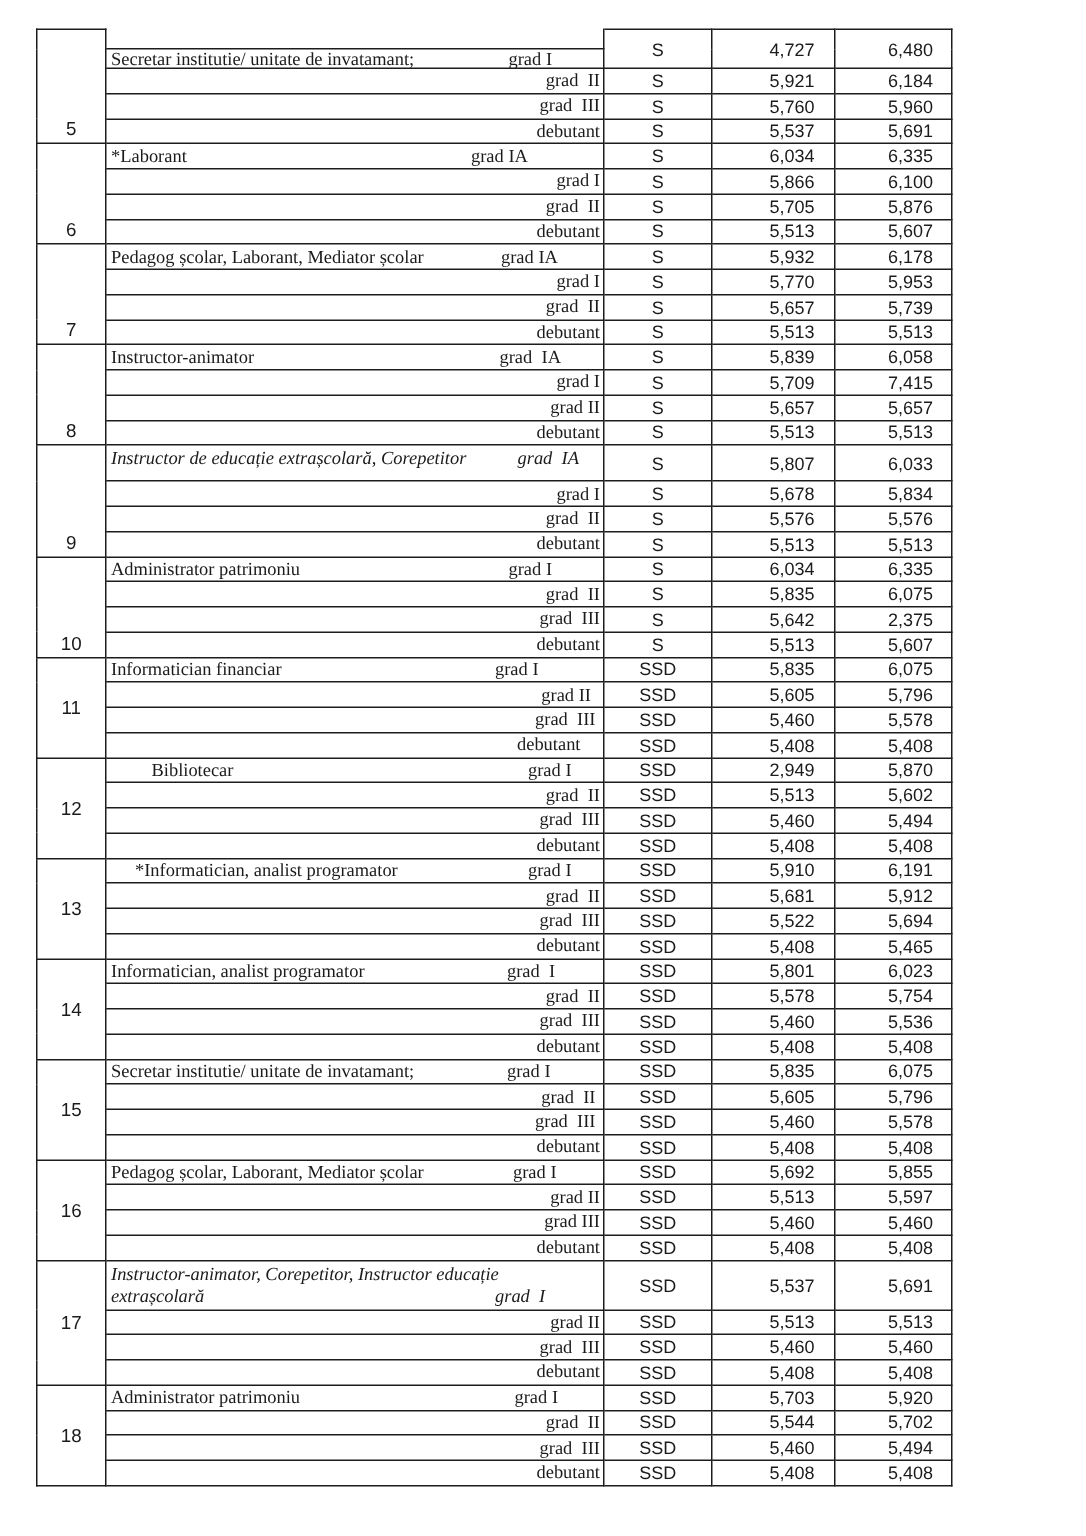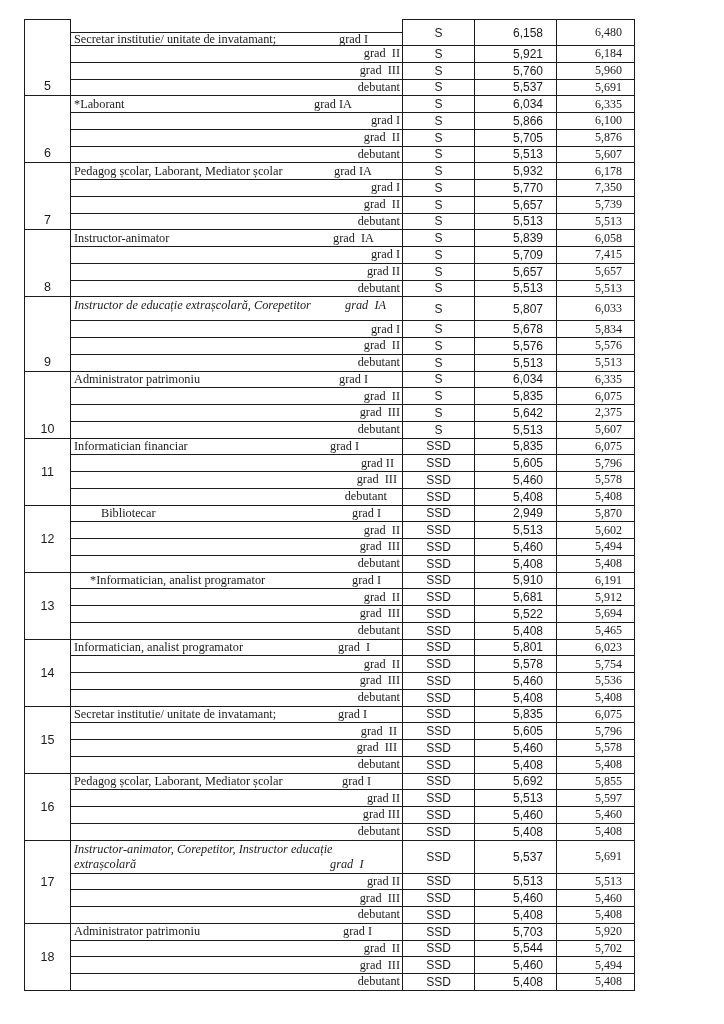--- a/index.html
+++ b/index.html
@@ -8,21 +8,21 @@
   td{border:1px solid #1c1c1c;padding:0;overflow:visible;color:#1b1b1b;vertical-align:middle;}
   td.sliver{border-top:none;}
   td.num{font:12.5px "Liberation Sans",sans-serif;text-align:center;}
   td.num.vbottom{vertical-align:bottom;padding-bottom:2px;line-height:13px;}
   td.desc{font:12.3px "Liberation Serif",serif;}
   td.desc.tall{vertical-align:top;padding-top:1px;font-style:italic;}
   td.gradr{text-align:right;padding-right:2px;white-space:pre;font:12.3px "Liberation Serif",serif;margin-left:20px;}
   td.lvl{font:12px "Liberation Sans",sans-serif;text-align:center;}
   td.v{font:12px "Liberation Sans",sans-serif;text-align:right;}
   td.v.v1{padding-right:13px;}
-  td.v.v2{padding-right:12px;font-family:Liberation Serif, serif;}
+  td.v.v2{padding-right:12px;}
   .dline{position:relative;white-space:pre;line-height:15px;padding-left:3px;}
   .thin .dline{line-height:12px;}
   .fgrad{position:absolute;top:0;white-space:pre;}
 </style>
 </head>
 <body>
 
 <div class="canvas">
   <table class="tbl">
     <colgroup>
@@ -30,21 +30,21 @@
       <col style="width:332px">
       <col style="width:72px">
       <col style="width:82px">
       <col style="width:78px">
     </colgroup>
     <tbody id="tbody">
         <tr style="height: 13px;">
           <td class="num vbottom" rowspan="5">5</td>
           <td class="desc sliver"></td>
           <td class="lvl" rowspan="2">S</td>
-          <td class="v v1" rowspan="2">6,158</td>
+          <td class="v v1" rowspan="2">4,727</td>
           <td class="v v2" rowspan="2">6,480</td>
         </tr>
         <tr class="thin" style="height: 12px;">
           <td class="desc">
             <div class="dline"><span>Secretar institutie/ unitate de invatamant;</span><span class="fgrad" style="left: 268px;">grad I</span></div>
           </td>
         </tr>
         <tr style="height: 16.75px;">
           <td class="desc gradr">grad  II</td>
           <td class="lvl">S</td>
@@ -96,21 +96,21 @@
             <div class="dline"><span>Pedagog școlar, Laborant, Mediator școlar</span><span class="fgrad" style="left: 263px;">grad IA</span></div>
           </td>
           <td class="lvl">S</td>
           <td class="v v1">5,932</td>
           <td class="v v2">6,178</td>
         </tr>
         <tr style="height: 16.75px;">
           <td class="desc gradr">grad I</td>
           <td class="lvl">S</td>
           <td class="v v1">5,770</td>
-          <td class="v v2">7,350</td>
+          <td class="v v2">5,953</td>
         </tr>
         <tr style="height: 16.75px;">
           <td class="desc gradr">grad  II</td>
           <td class="lvl">S</td>
           <td class="v v1">5,657</td>
           <td class="v v2">5,739</td>
         </tr>
         <tr style="height: 16.75px;">
           <td class="desc gradr">debutant</td>
           <td class="lvl">S</td>

